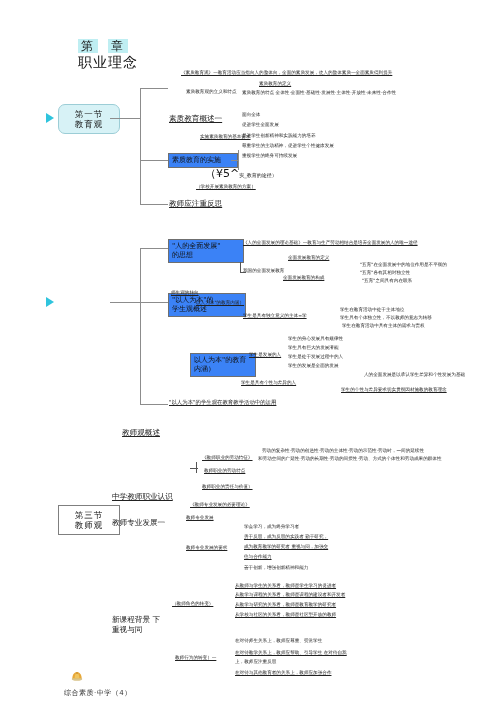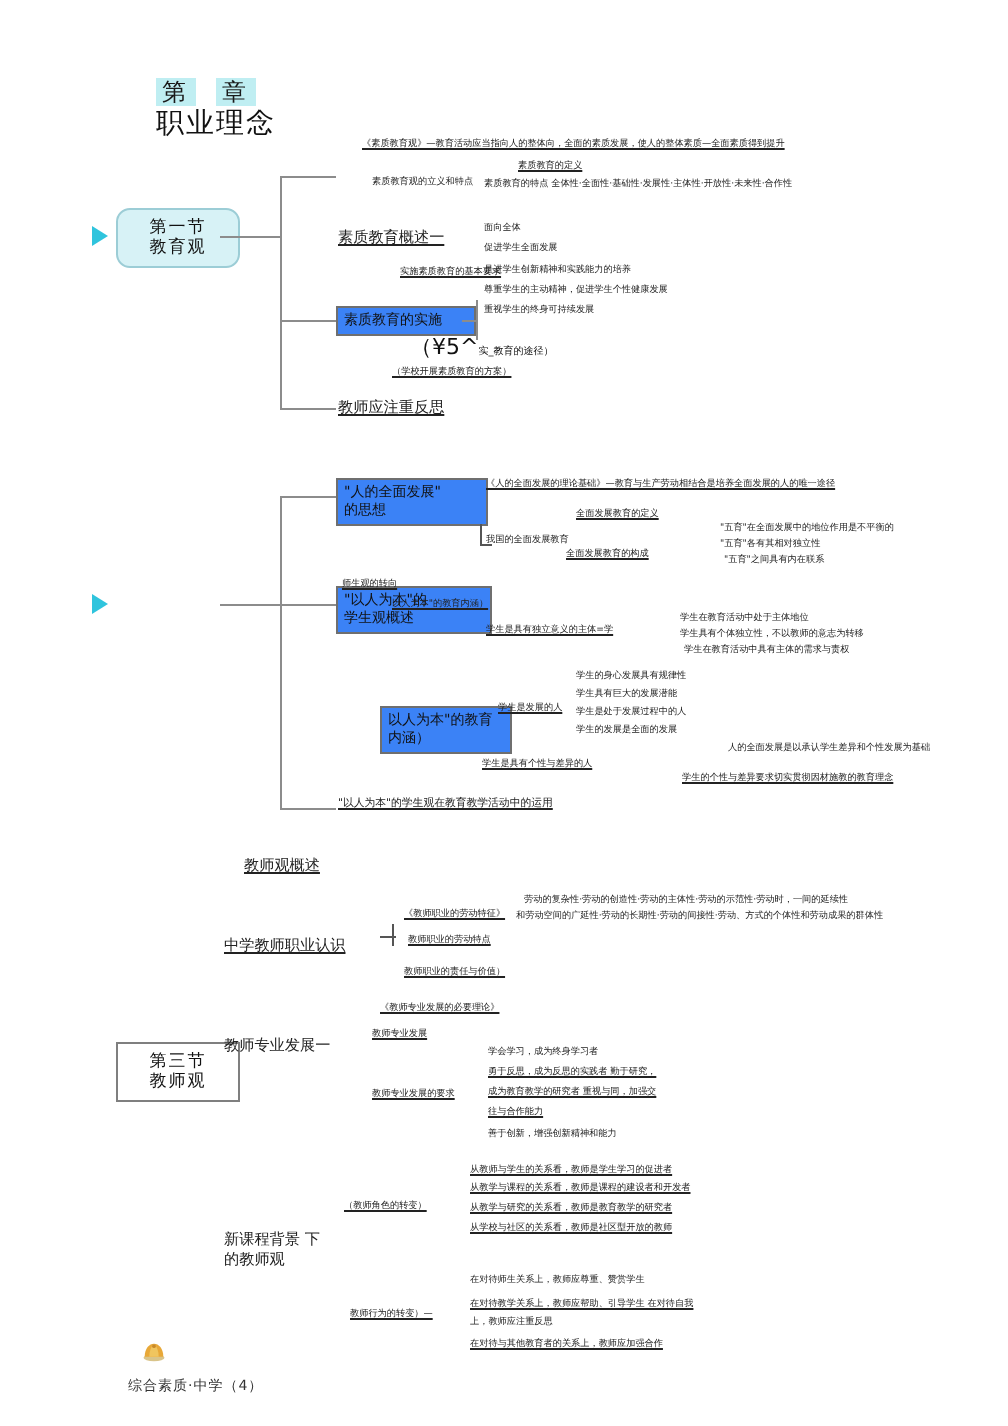--- a/index.html
+++ b/index.html
@@ -171,28 +171,28 @@
   <div class="lbl xs" style="left:288px;top:354px;">学生是处于发展过程中的人</div>
   <div class="lbl xs" style="left:288px;top:363px;">学生的发展是全面的发展</div>
 
   <div class="lbl u xs" style="left:241px;top:380px;">学生是具有个性与差异的人</div>
   <div class="lbl xs" style="left:364px;top:372px;">人的全面发展是以承认学生差异和个性发展为基础</div>
   <div class="lbl u xs" style="left:341px;top:387px;">学生的个性与差异要求切实贯彻因材施教的教育理念</div>
 
   <div class="ln lnh" style="left:140px;top:404px;width:28px;"></div>
   <div class="lbl u sm" style="left:169px;top:399px;">"以人为本"的学生观在教育教学活动中的运用</div>
 
-  <div class="sec-node plain" style="left:58px;top:521px;width:50px;">
+  <div class="sec-node plain" style="left:58px;top:505px;width:50px;">
     <div>第三节</div>
     <div>教师观</div>
   </div>
 
   <div class="lbl u big" style="left:122px;top:428px;">教师观概述</div>
 
-  <div class="lbl u big" style="left:112px;top:468px;font-family:Liberation Serif, serif;">中学教师职业认识</div>
+  <div class="lbl u big" style="left:112px;top:492px;font-family:Liberation Serif, serif;">中学教师职业认识</div>
   <div class="lbl u xs" style="left:202px;top:455px;">《教师职业的劳动特征》</div>
   <div class="lbl u xs" style="left:204px;top:468px;">教师职业的劳动特点</div>
   <div class="lbl u xs" style="left:202px;top:484px;">教师职业的责任与价值）</div>
   <div class="lbl xs" style="left:262px;top:448px;">劳动的复杂性·劳动的创造性·劳动的主体性·劳动的示范性·劳动时，一间的延续性</div>
   <div class="lbl xs" style="left:258px;top:456px;">和劳动空间的广延性·劳动的长期性·劳动的间接性·劳动、方式的个体性和劳动成果的群体性</div>
   <div class="ln lnv dark" style="left:196px;top:462px;height:11px;"></div>
   <div class="ln lnh dark" style="left:190px;top:468px;width:8px;"></div>
 
   <div class="lbl big" style="left:112px;top:518px;">教师专业发展一</div>
   <div class="lbl u xs" style="left:190px;top:502px;">《教师专业发展的必要理论》</div>
@@ -201,21 +201,21 @@
   <div class="lbl xs" style="left:244px;top:524px;">学会学习，成为终身学习者</div>
   <div class="lbl u xs" style="left:244px;top:534px;">勇于反思，成为反思的实践者 勤于研究，</div>
   <div class="lbl u xs" style="left:244px;top:544px;">成为教育教学的研究者 重视与同，加强交</div>
   <div class="lbl u xs" style="left:244px;top:554px;">往与合作能力</div>
   <div class="lbl xs" style="left:244px;top:565px;">善于创新，增强创新精神和能力</div>
 
   <div class="lbl big" style="left:112px;top:615px;">
     <span>新课程背景 下</span>
   </div>
   <div class="lbl big" style="left:112px;top:625px;">
-    <span>的教师观</span>
+    <span>重视与同</span>
   </div>
 
   <div class="lbl u xs" style="left:172px;top:601px;">（教师角色的转变）</div>
   <div class="lbl u xs" style="left:235px;top:583px;">从教师与学生的关系看，教师是学生学习的促进者</div>
   <div class="lbl u xs" style="left:235px;top:592px;">从教学与课程的关系看，教师是课程的建设者和开发者</div>
   <div class="lbl u xs" style="left:235px;top:602px;">从教学与研究的关系看，教师是教育教学的研究者</div>
   <div class="lbl u xs" style="left:235px;top:612px;">从学校与社区的关系看，教师是社区型开放的教师</div>
 
   <div class="lbl u xs" style="left:175px;top:655px;">教师行为的转变）—</div>
   <div class="lbl xs" style="left:235px;top:638px;">在对待师生关系上，教师应尊重、赞赏学生</div>

